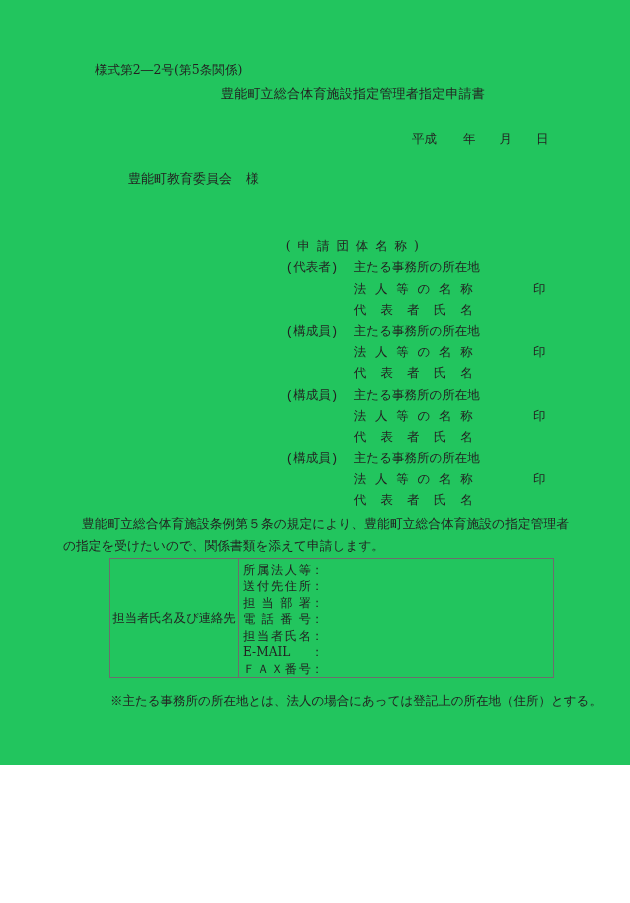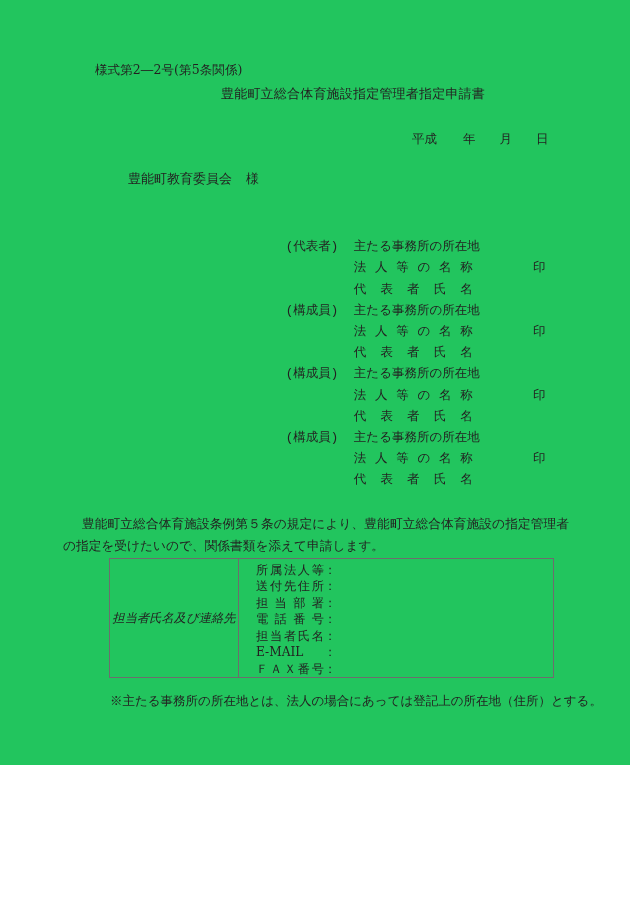--- a/index.html
+++ b/index.html
@@ -120,27 +120,25 @@
     display: flex;
   }
   .ct-label-cell {
     width: 129px;
     border-right: 1px solid #6d6d6d;
     box-sizing: border-box;
     display: flex;
     align-items: center;
     justify-content: center;
     font-size: 12.3px;
-    font-style: italic;
   }
   .ct-fields-cell {
     flex: 1;
     box-sizing: border-box;
     padding: 2.5px 0 0 4px;
-    margin-left: 13px;
   }
   .ct-row {
     height: 16.6px;
     line-height: 16.6px;
     font-size: 12.2px;
     white-space: pre;
   }
   .ct-key {
     display: inline-block;
     width: 68px;
@@ -165,20 +163,23 @@
   <div class="abs form-no">様式第2―2号(第5条関係)</div>
 
   <div class="abs doc-title">豊能町立総合体育施設指定管理者指定申請書</div>
 
   <div class="abs date-line"><span>平成</span><span class="gap-a"></span><span>年</span><span class="gap-b"></span><span>月</span><span class="gap-b"></span><span>日</span></div>
 
   <div class="abs addressee"><span>豊能町教育委員会</span><span class="sama-gap"></span><span>様</span></div>
 
   <div class="applicant-block">
 
+    <div class="app-line">
+      <span class="app-value j6-paren">(申請団体名称)</span>
+    </div>
 
     <div class="app-line">
       <span class="app-label">(代表者)</span><span class="app-value">主たる事務所の所在地</span>
     </div>
     <div class="app-line">
       <span class="app-label"></span><span class="app-value j6">法人等の名称</span>
     </div>
     <div class="app-line">
       <span class="app-label"></span><span class="app-value j6">代表者氏名</span>
       <span class="seal">印</span>

